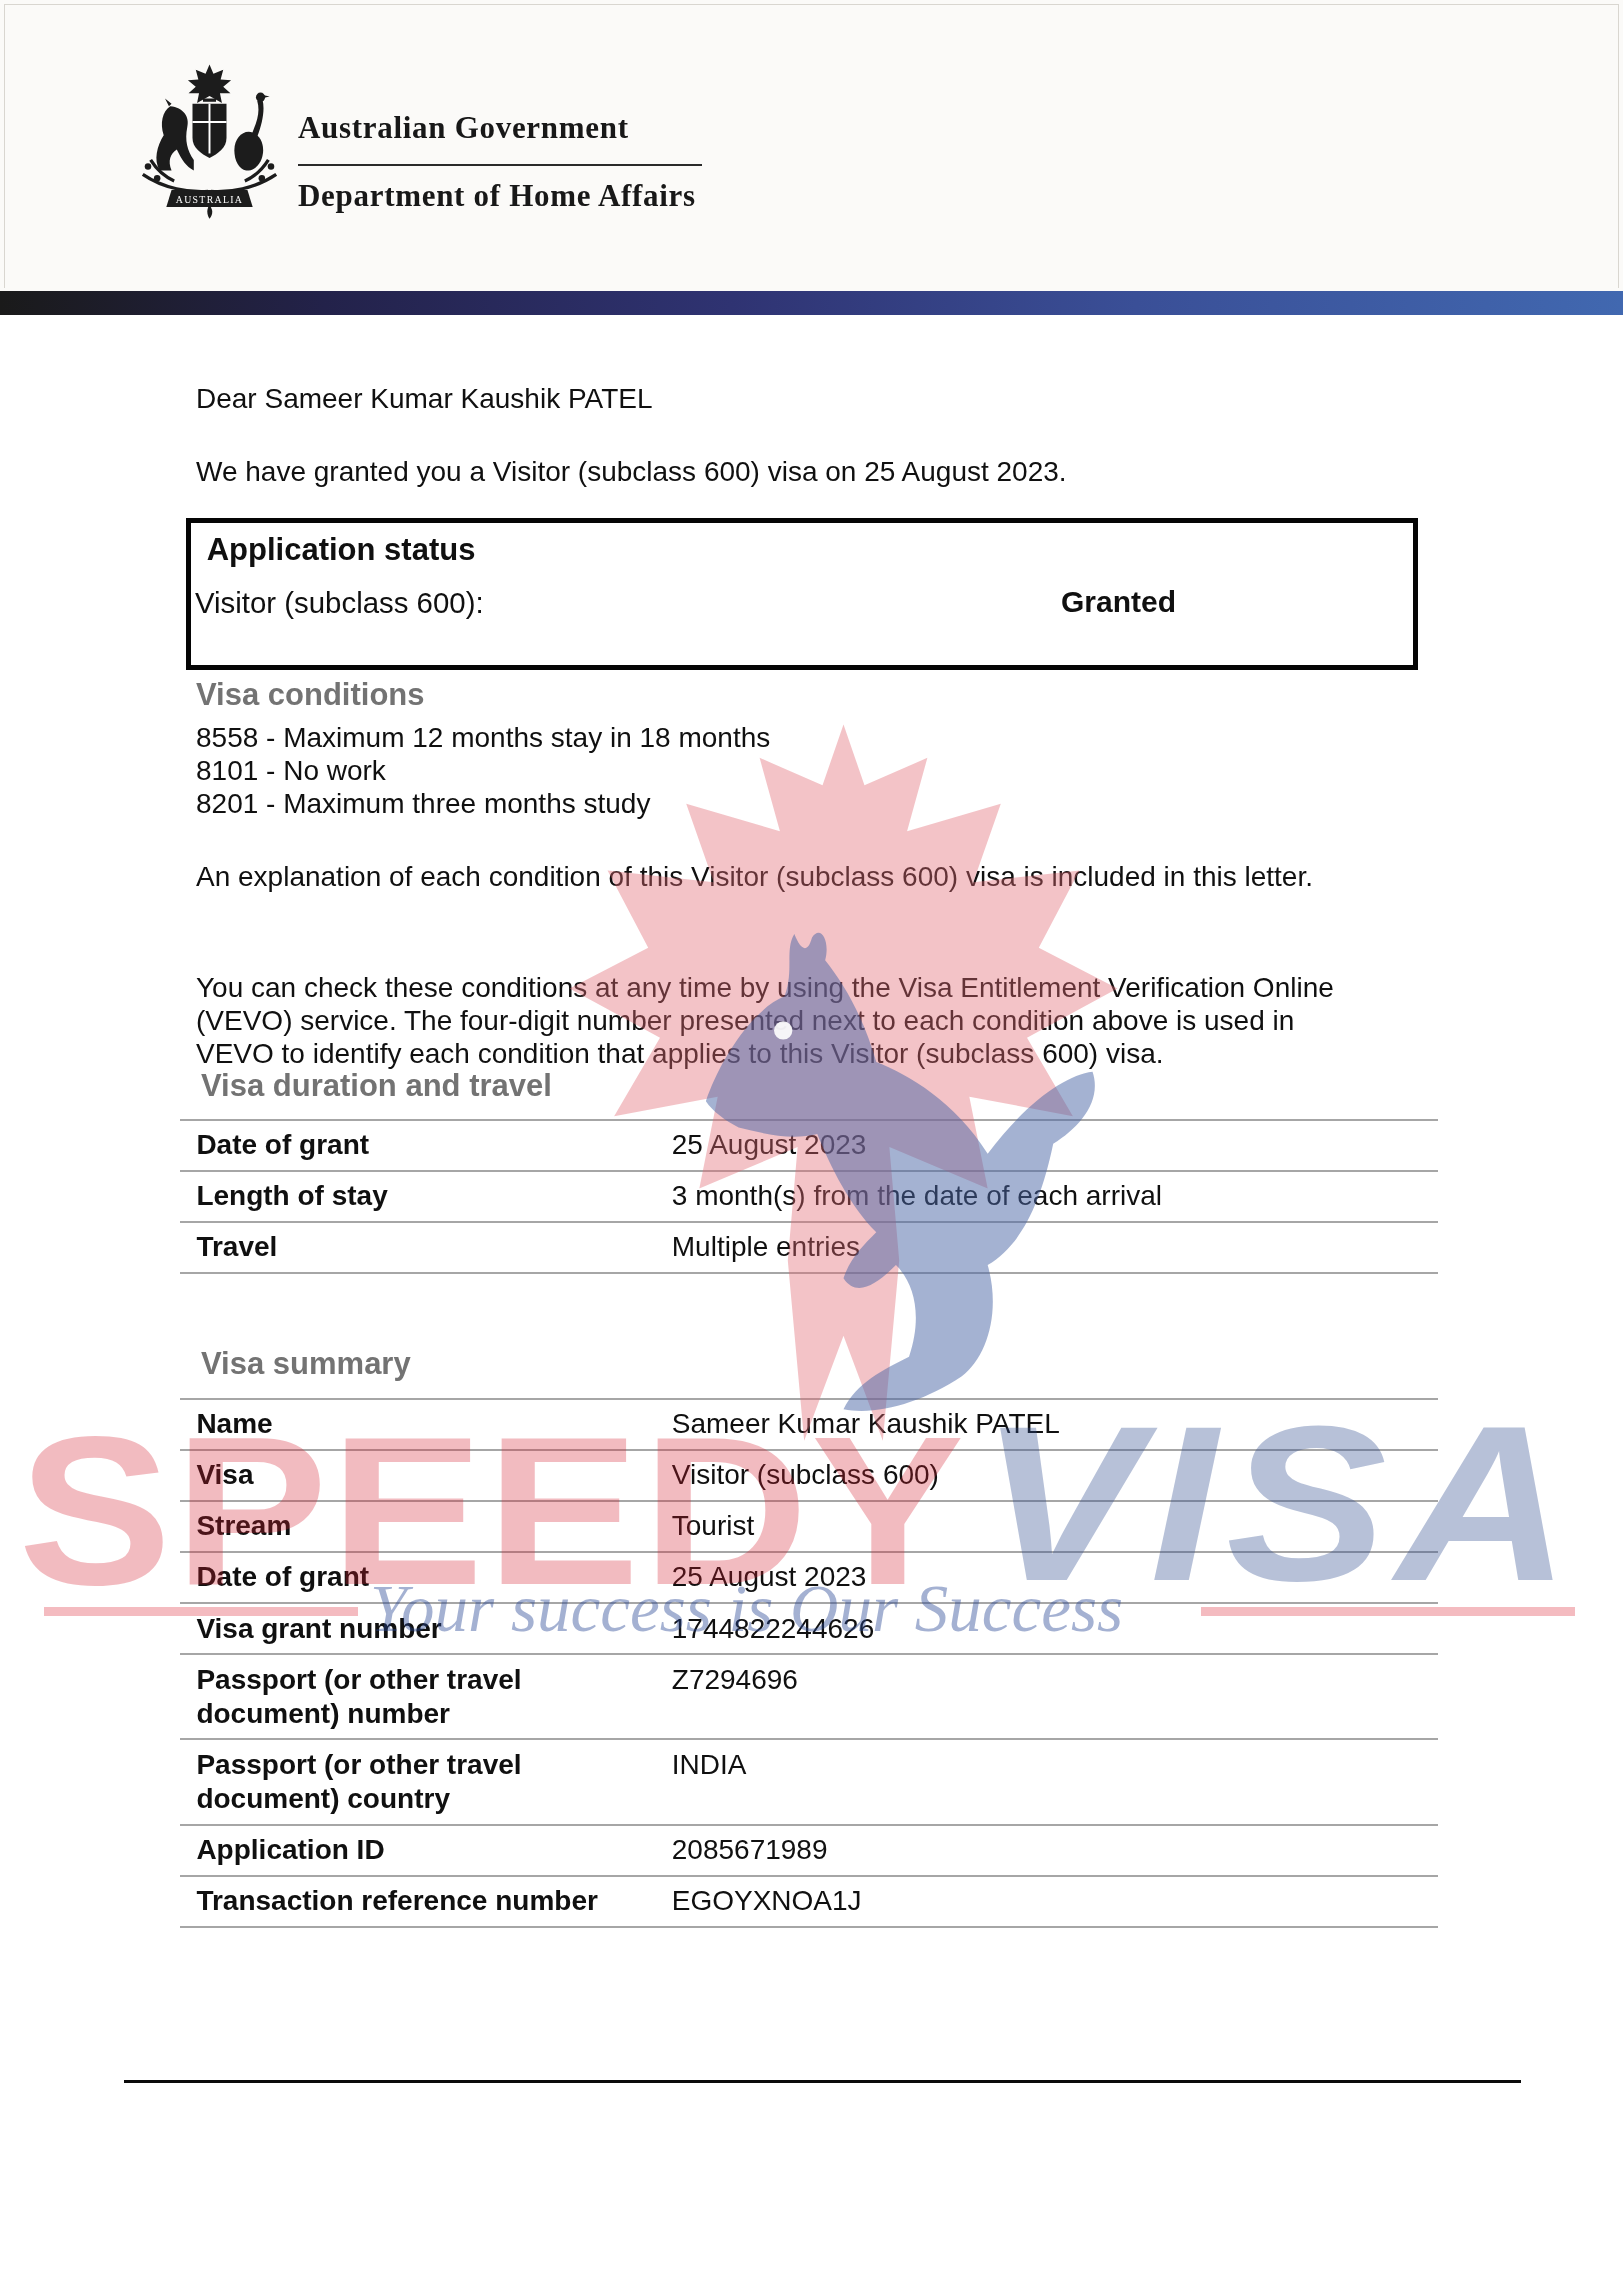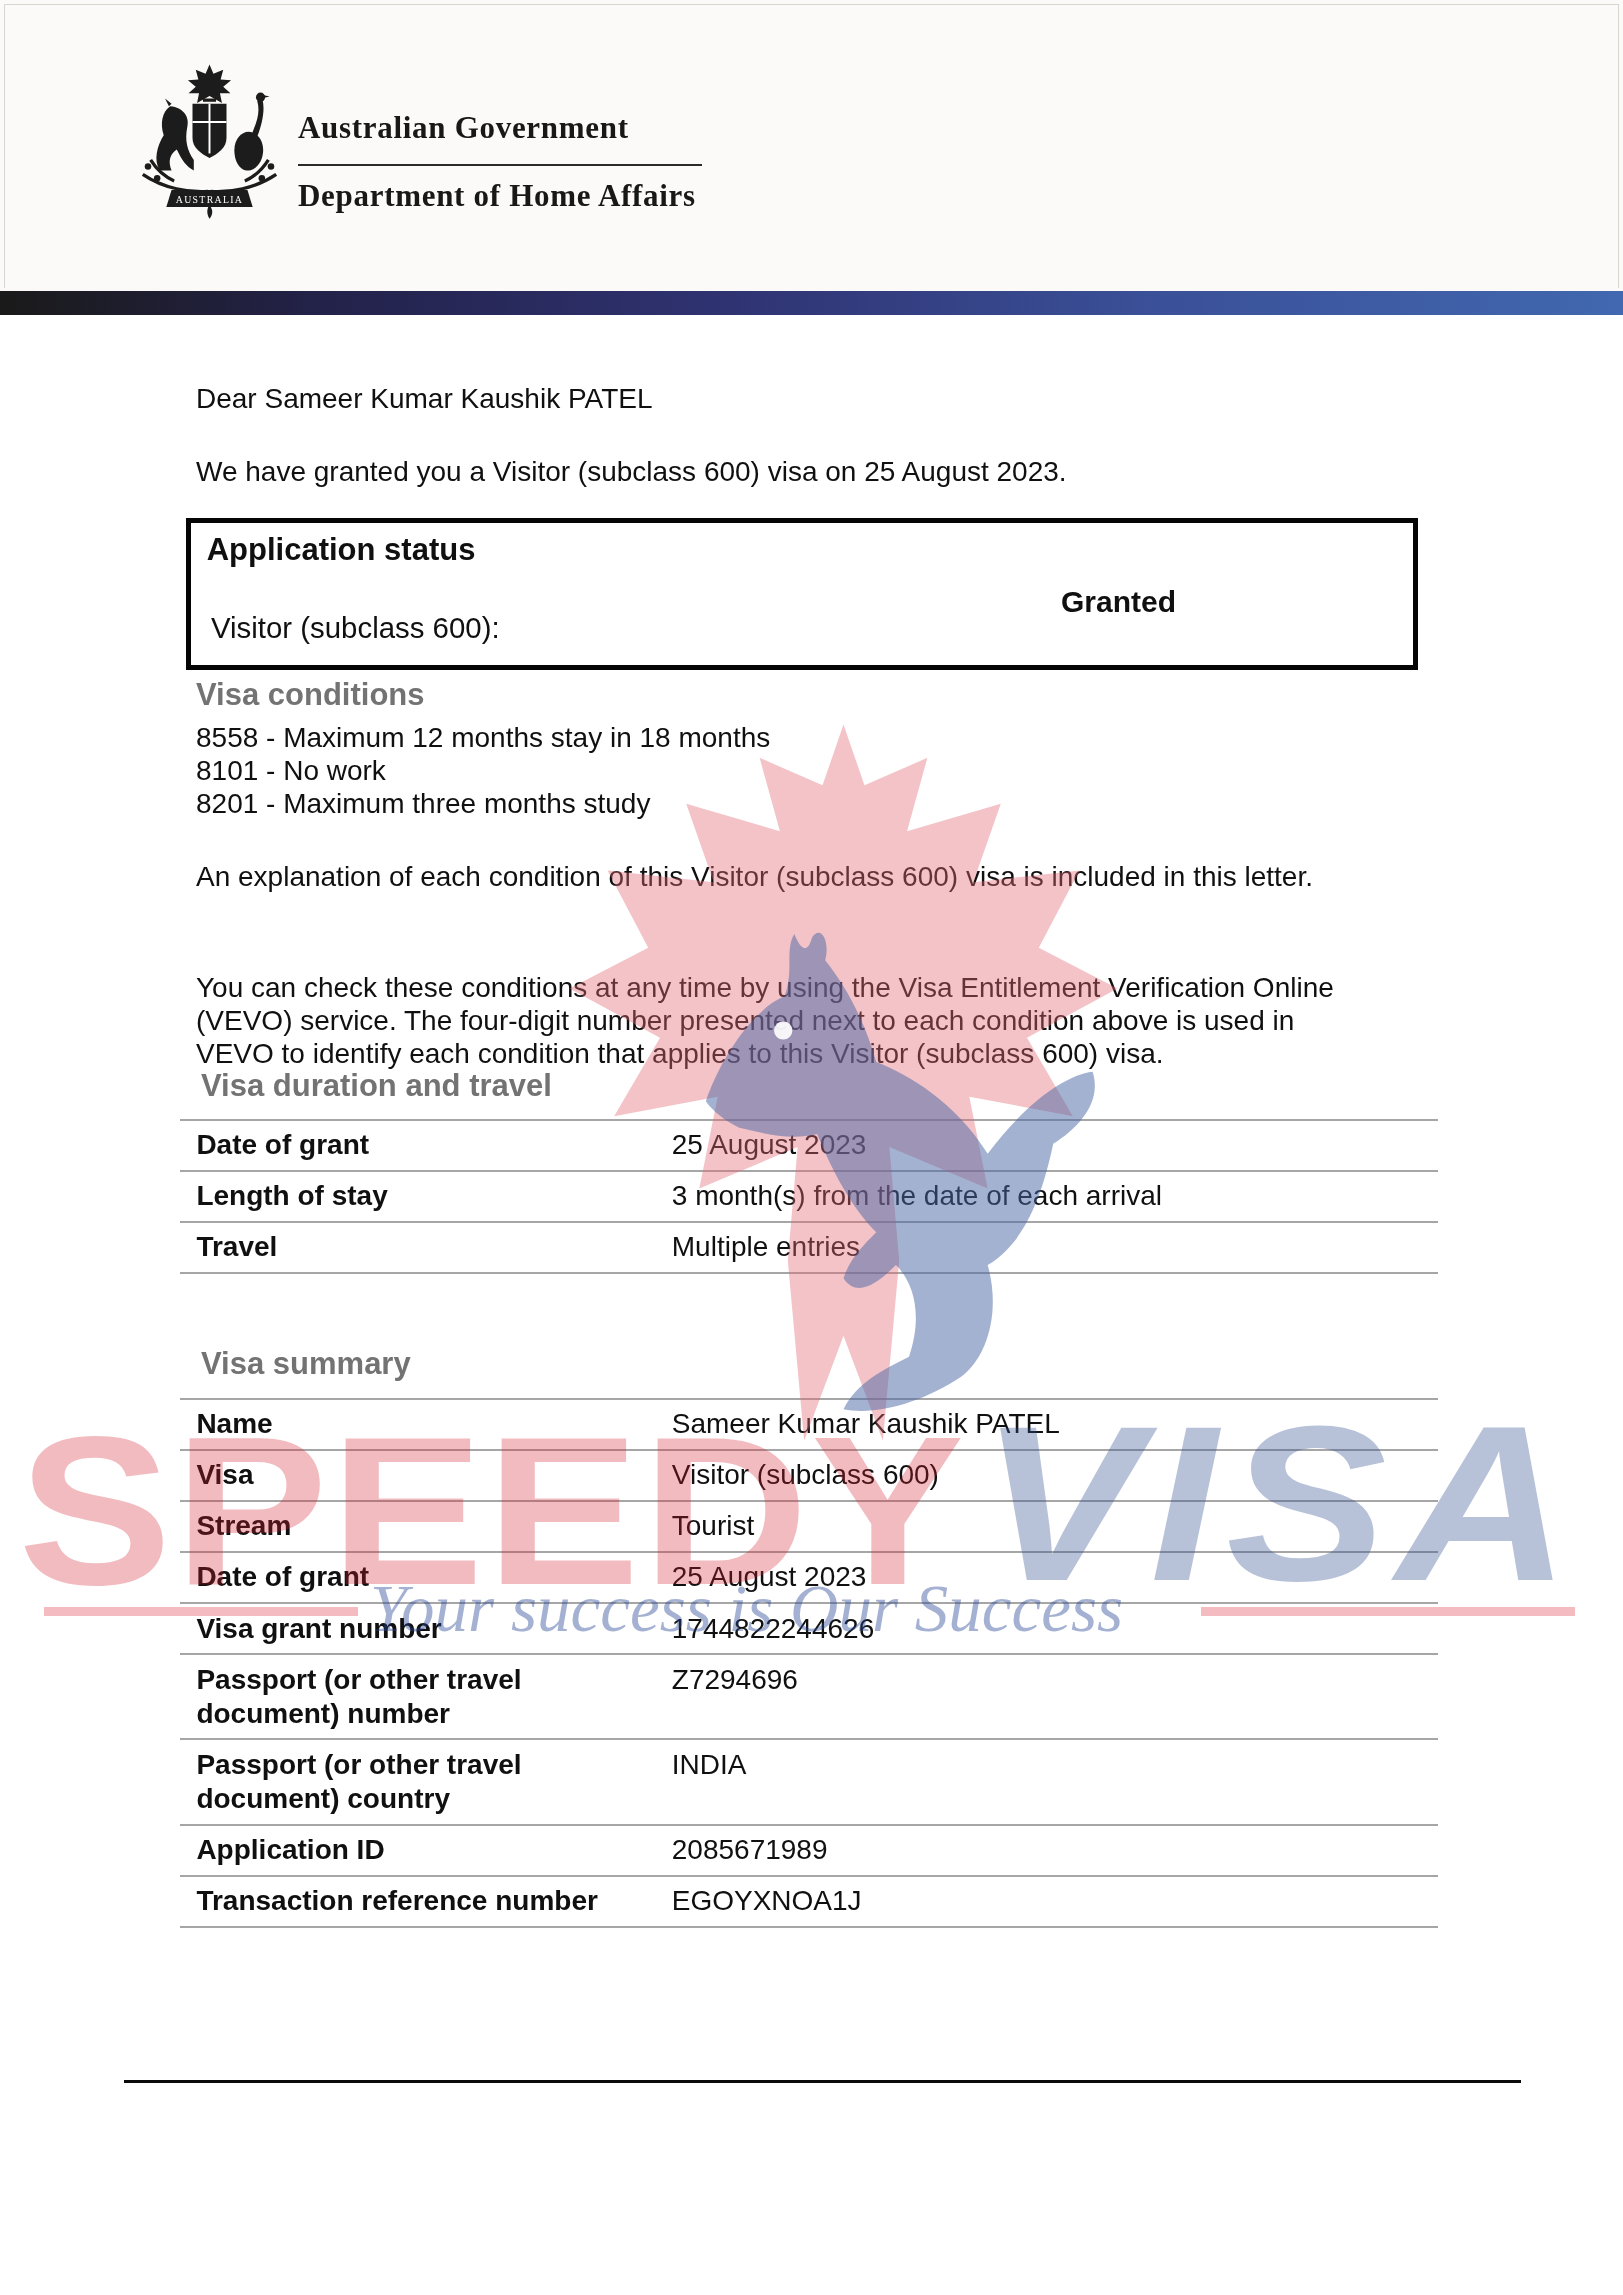--- a/index.html
+++ b/index.html
@@ -13,21 +13,21 @@
   .coat-of-arms{position:absolute;left:131px;top:60px;width:157px;height:164px;}
   .gov-title{position:absolute;left:298px;top:110px;font-family:"Liberation Serif","DejaVu Serif",serif;font-weight:bold;font-size:31px;color:#181818;letter-spacing:0.7px;}
   .header-divider{position:absolute;left:298px;top:164px;width:404px;height:2px;background:#2a2a2a;}
   .dept-title{position:absolute;left:298px;top:178px;font-family:"Liberation Serif","DejaVu Serif",serif;font-weight:bold;font-size:31px;color:#181818;letter-spacing:0.7px;}
   .gradient-bar{position:absolute;left:0;top:291px;width:1623px;height:24px;
     background:linear-gradient(90deg,#1a1a1a 0%,#23224a 20%,#2f3372 45%,#3a4f97 70%,#4168b0 100%);}
   .salutation{position:absolute;left:196px;top:383px;font-size:28px;}
   .grant-sentence{position:absolute;left:196px;top:456px;font-size:28px;}
   .status-box{position:absolute;left:186px;top:518px;width:1232px;height:152px;border:5.9px solid #050505;box-sizing:border-box;background:transparent;padding-left:48px;}
   .status-title{position:absolute;left:15.7px;top:9.2px;font-size:31px;font-weight:bold;}
-  .status-row-label{position:absolute;left:20px;top:63px;font-size:29.4px;margin-top:25px;}
+  .status-row-label{position:absolute;left:4px;top:63px;font-size:29.4px;}
   .status-value{position:absolute;left:870px;top:62px;font-size:30px;font-weight:bold;}
   .section-title{position:absolute;font-size:31px;font-weight:bold;color:#737373;}
   .cond-title{left:196px;top:677px;}
   .cond-list{position:absolute;left:196px;top:721px;font-size:28px;line-height:33px;}
   .explanation{position:absolute;left:196px;top:861px;font-size:28px;}
   .vevo-para{position:absolute;left:196px;top:927px;font-size:28px;line-height:33px;margin-top:44px;}
   .dur-title{left:201px;top:1068px;}
   .sum-title{left:201px;top:1346px;}
   table.info{position:absolute;left:180px;border-collapse:collapse;width:1258px;}
   table.dur{top:1119px;}

